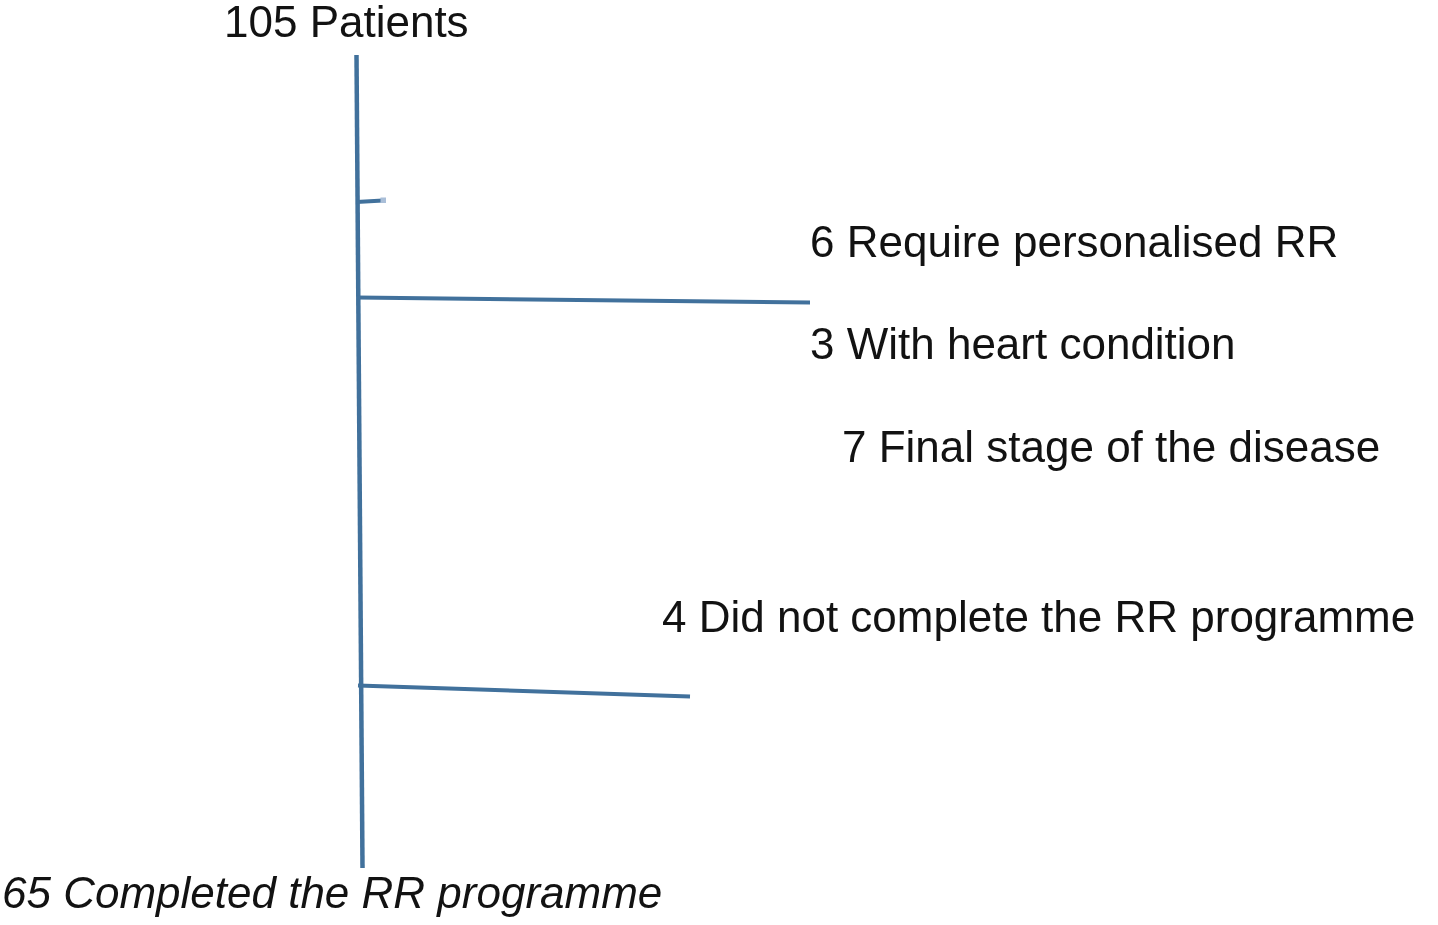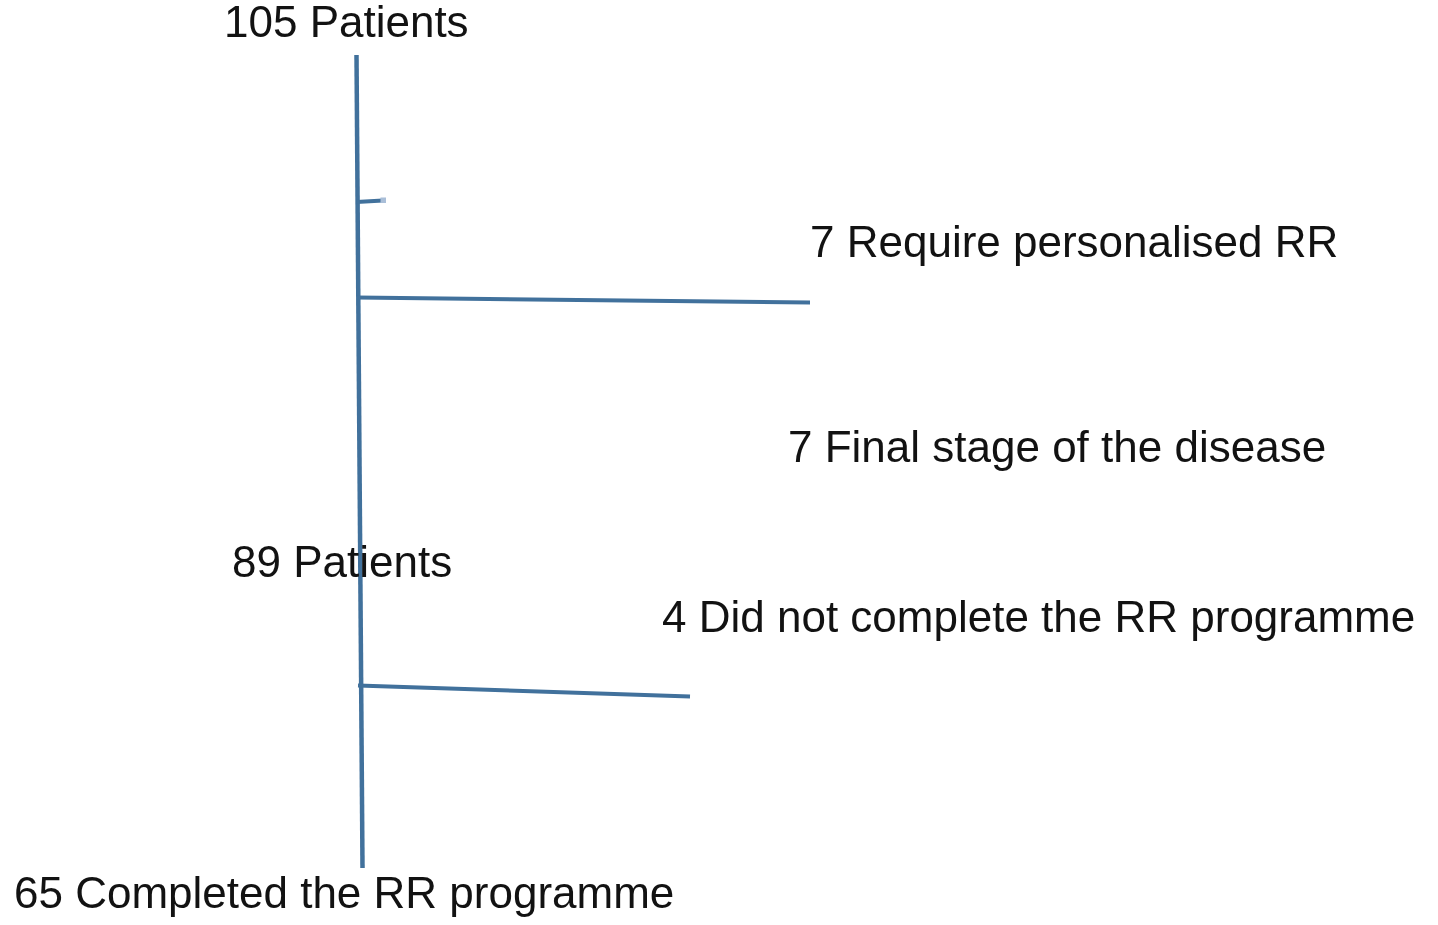--- a/index.html
+++ b/index.html
@@ -35,43 +35,43 @@
     position: absolute;
     font-size: 44px;
     line-height: 44px;
     color: var(--text-color);
     white-space: nowrap;
     letter-spacing: 0;
   }
   .lbl-start  { left: 224px; top: 0px;   }
   .lbl-ex1-0  { left: 810px; top: 220px; }
   .lbl-ex1-1  { left: 810px; top: 322px; }
-  .lbl-ex1-2  { left: 788px; top: 425px; }
+  .lbl-ex1-2  { left: 842px; top: 425px; }
   .lbl-mid    { left: 232px; top: 540px; }
   .lbl-ex2-0  { left: 662px; top: 595px; }
   .lbl-ex2-1  { left: 662px; top: 736px; }
-  .lbl-end    { left: 14px;   top: 871px; }
+  .lbl-end    { left: 2px;   top: 871px; font-style: italic; }
 </style>
 </head>
 <body>
 
 <div class="canvas">
 
   <svg class="connectors" viewBox="0 0 1438 925" xmlns="http://www.w3.org/2000/svg" aria-hidden="true">
     <line x1="356.5" y1="55" x2="362.5" y2="868" stroke-width="4.5"></line>
     <line x1="356.5" y1="202" x2="383" y2="200.5" stroke-width="4"></line>
     <rect x="380.5" y="197.5" width="5.5" height="5.5" fill="#a9bed8"></rect>
     <line x1="357" y1="297.5" x2="810" y2="302.5" stroke-width="4"></line>
     <line x1="358" y1="685.5" x2="690" y2="696.5" stroke-width="4"></line>
   </svg>
 
   <div class="label lbl-start">105 Patients</div>
 
-  <div class="label lbl-ex1-0">7 Require personalised RR</div>
+  <div class="label lbl-ex1-0">6 Require personalised RR</div>
+  <div class="label lbl-ex1-1">3 With heart condition</div>
   <div class="label lbl-ex1-2">7 Final stage of the disease</div>
 
-  <div class="label lbl-mid">89 Patients</div>
 
   <div class="label lbl-ex2-0">4 Did not complete the RR programme</div>
 
   <div class="label lbl-end">65 Completed the RR programme</div>
 
 </div>
 
 </body></html>

